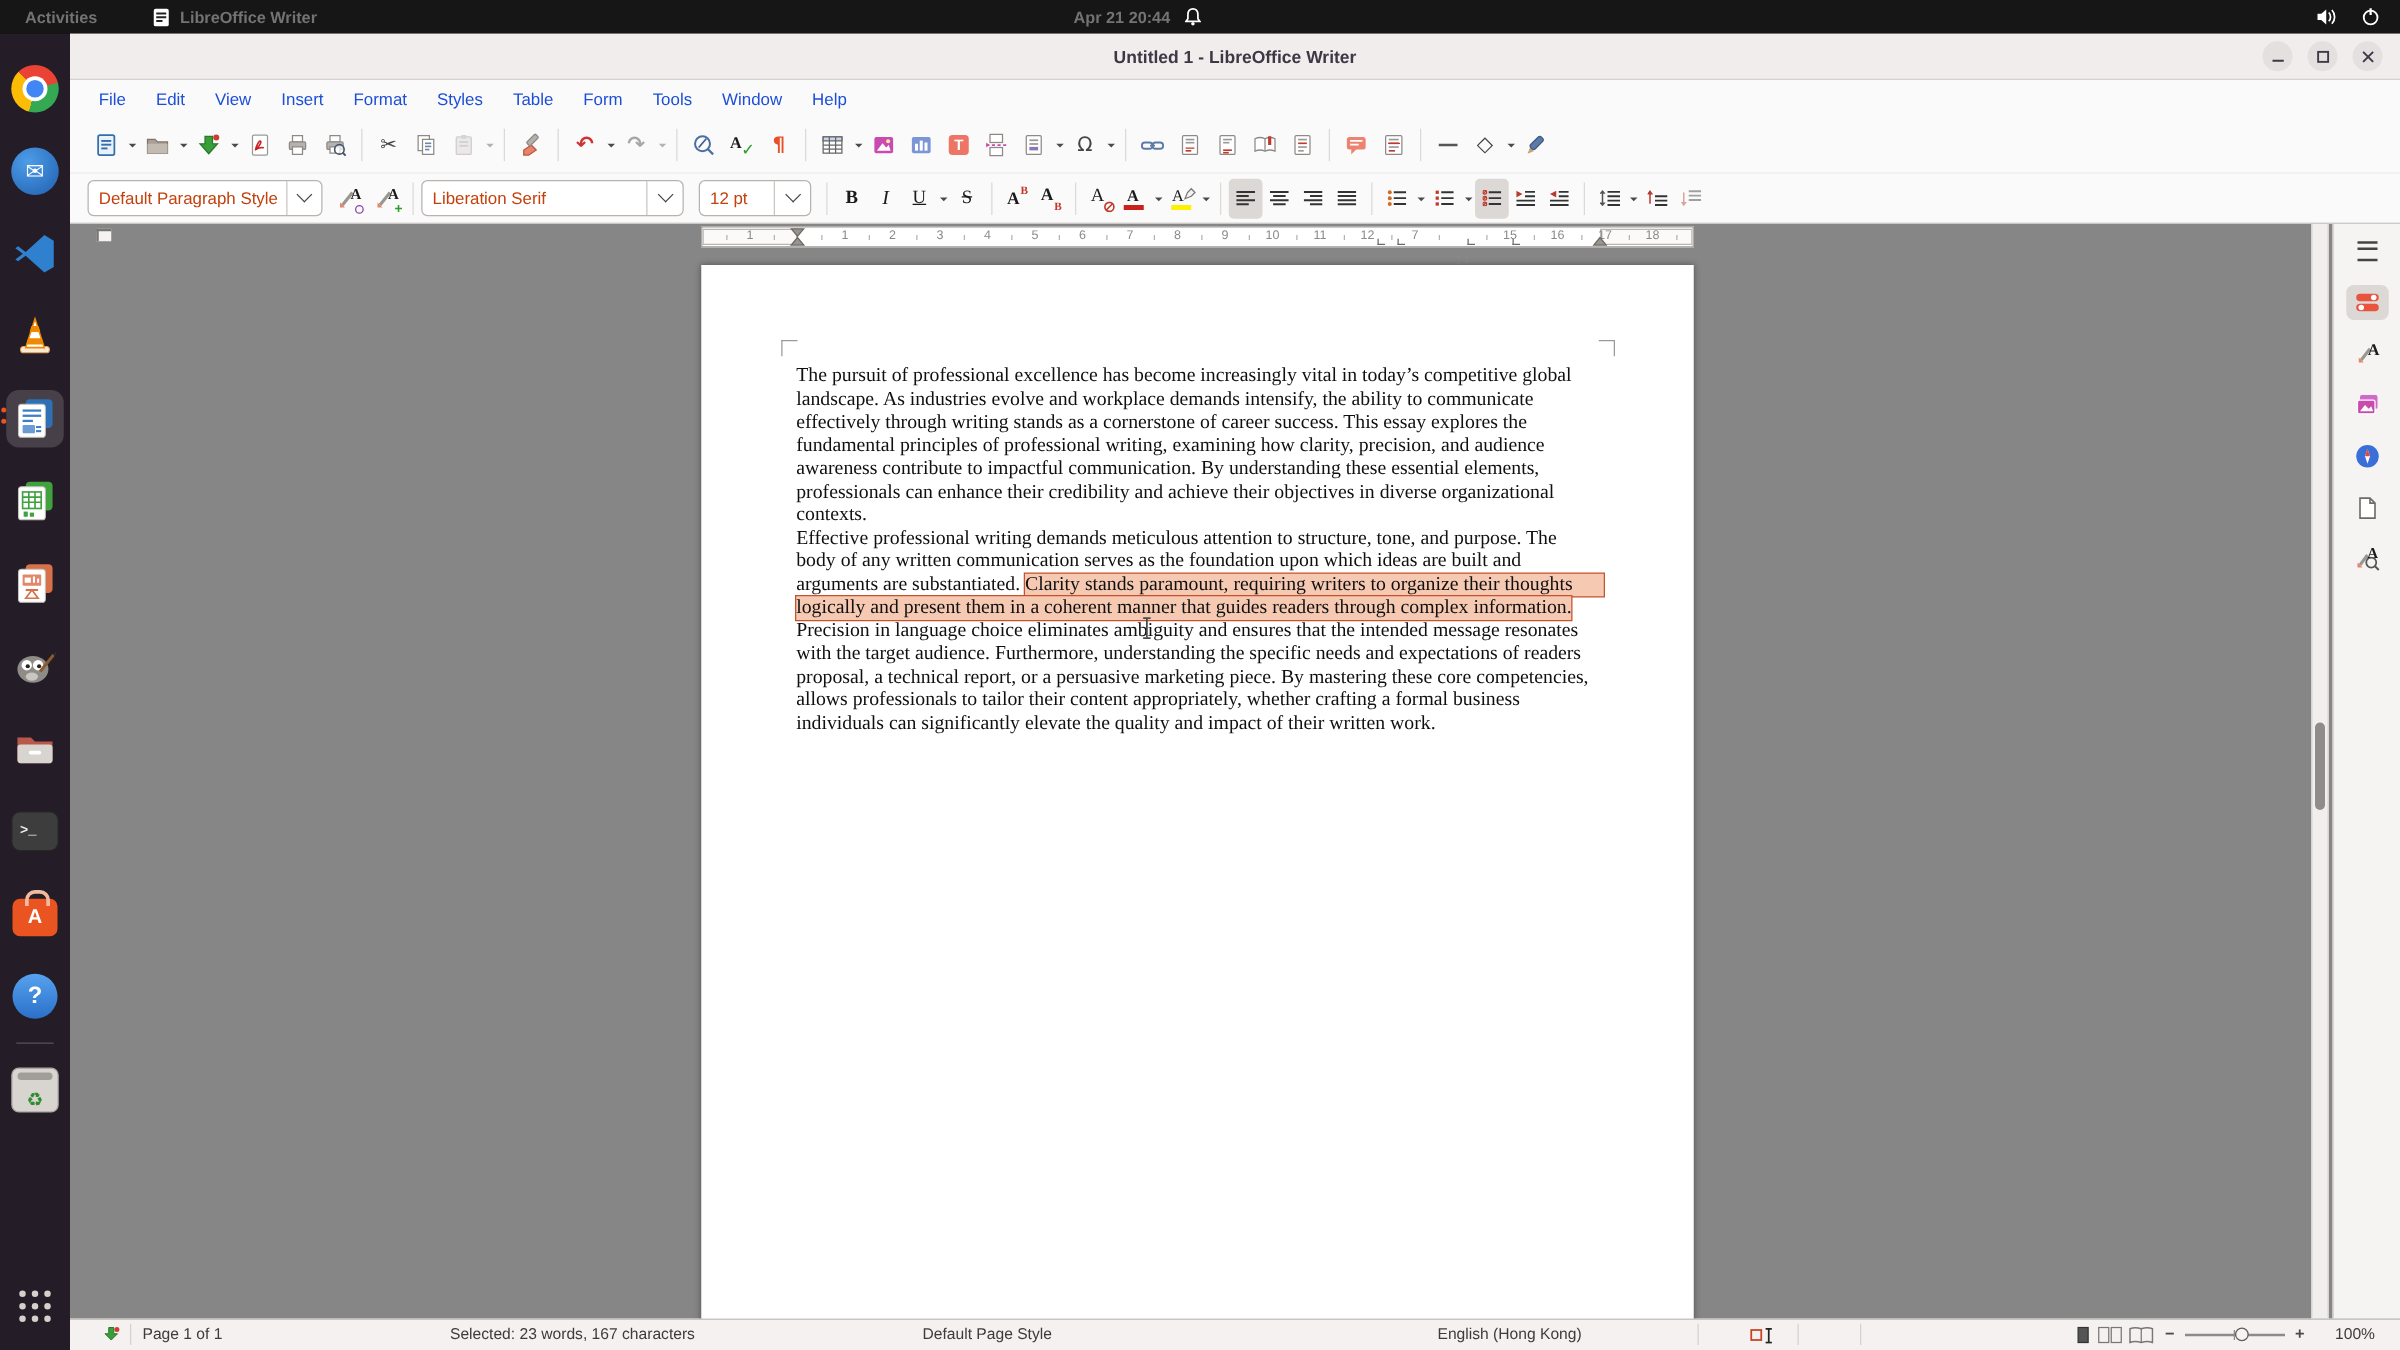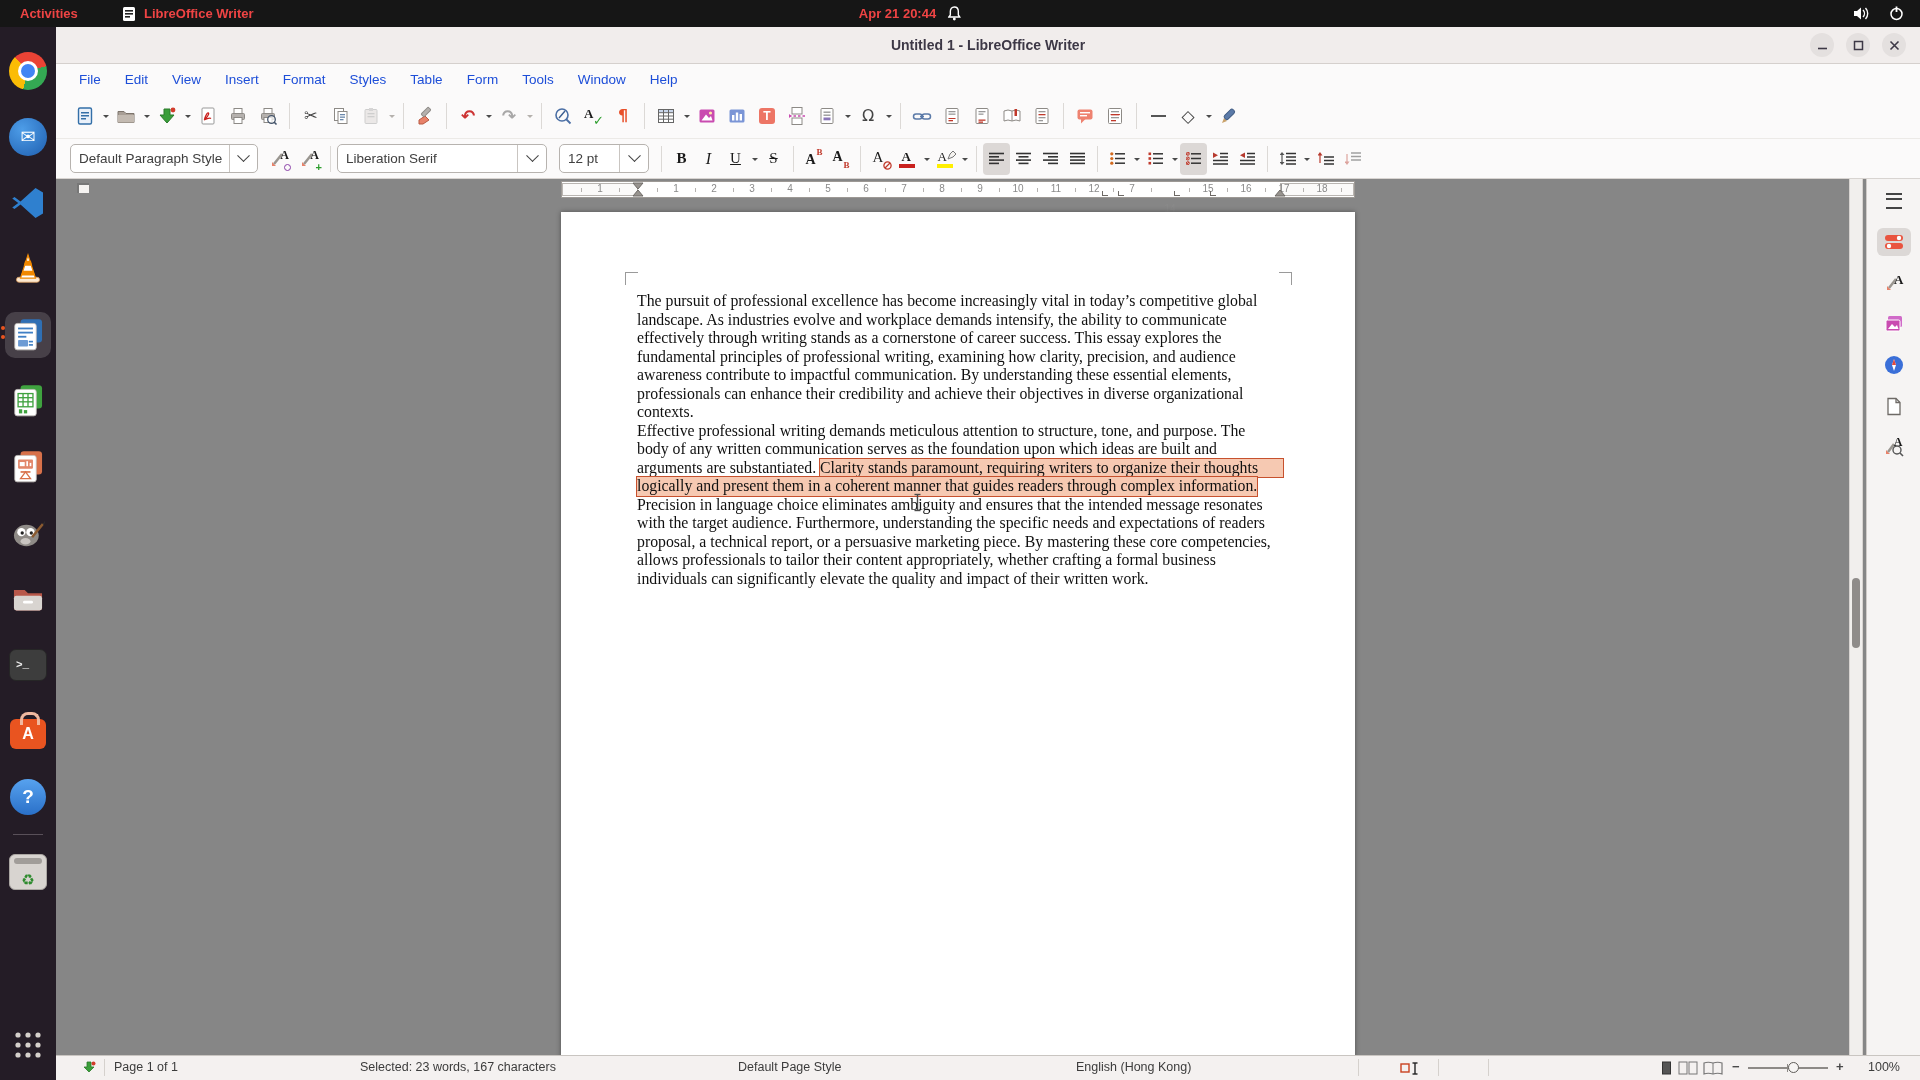--- a/index.html
+++ b/index.html
@@ -1,18 +1,18 @@
 <!DOCTYPE html>
 <html><head>
 <meta charset="utf-8">
 <style>
   html,body{margin:0;padding:0;background:#000;}
   .screen{position:relative;width:1920px;height:1080px;overflow:hidden;font-family:"Liberation Sans",sans-serif;-webkit-font-smoothing:antialiased;}
   
-  .topbar{position:absolute;left:0;top:0;width:1920px;height:27px;background:#161616;color:#ef4444;display:flex;align-items:center;}
+  .topbar{position:absolute;left:0;top:0;width:1920px;height:27px;background:#161616;color:#737373;display:flex;align-items:center;}
   .topbar .tb-item{font-size:13px;font-weight:600;}
   .tb-activities{margin-left:20px;}
   .tb-app{position:absolute;left:122px;display:flex;align-items:center;gap:8px;}
   .tb-clock{position:absolute;left:910px;transform:translateX(-50%);display:flex;align-items:center;gap:12px;}
   .tb-right{position:absolute;right:16px;display:flex;align-items:center;gap:18px;}
   
   .dock{position:absolute;left:0;top:27px;width:56px;height:1053px;background:#241c26;display:flex;flex-direction:column;align-items:center;padding-top:21px;gap:20px;box-sizing:border-box;}
   .dk{position:relative;width:46px;height:46px;display:flex;align-items:center;justify-content:center;border-radius:10px;flex:0 0 auto;}
   .dk.active{background:rgba(255,255,255,.16);}
   .dk.active .dots{position:absolute;left:-4px;top:14px;display:flex;flex-direction:column;gap:5px;}
@@ -46,21 +46,21 @@
   .tbtn.on{background:#dcd8d6;}
   .tbtn.dis{opacity:.45;}
   .dd{width:11px;height:32px;display:flex;align-items:center;justify-content:center;flex:0 0 auto;}
   .dd::after{content:"";border:3.5px solid transparent;border-top-color:#4a4a4a;margin-top:4px;}
   .dd.dis::after{border-top-color:#b5b1ad;}
   .sep{width:1px;height:26px;background:#dcd9d6;margin:0 6px;flex:0 0 auto;}
   .g{font-family:"DejaVu Sans",sans-serif;font-size:15px;color:#444;line-height:1;}
   .fg{font-family:"Liberation Serif",serif;font-weight:700;font-size:15px;color:#1a1a1a;line-height:1;}
   .ab{position:relative;width:20px;height:20px;}
   .combo{height:27px;border:1px solid #b7b3af;border-radius:5px;background:#fff;display:flex;align-items:center;flex:0 0 auto;}
-  .combo .val{font-size:13.5px;color:#404040;padding:0 8px;white-space:nowrap;overflow:hidden;}
+  .combo .val{font-size:13.5px;color:#c2410c;padding:0 8px;white-space:nowrap;overflow:hidden;}
   .combo .cdd{width:28px;align-self:stretch;border-left:1px solid #c9c5c1;display:flex;align-items:center;justify-content:center;}
   .chev{width:8px;height:8px;border-right:1.6px solid #444;border-bottom:1.6px solid #444;transform:rotate(45deg) translate(-2px,-2px);}
   
   .work{position:relative;flex:1;background:#868686;overflow:hidden;}
   .tabsel{position:absolute;left:21px;top:4px;width:10px;height:8px;border-left:2px solid #777;border-top:2px solid #777;background:#f5f3f1;}
   .hruler{position:absolute;left:505px;top:2px;width:794px;height:17px;background:#fff;border:1px solid #9d9995;box-sizing:border-box;}
   .rmz{position:absolute;top:1px;bottom:1px;border:1px solid #b9b5b1;background:#fbfaf9;box-sizing:border-box;}
   .rnum{position:absolute;top:1px;transform:translateX(-50%);font-size:10px;color:#8a8a8a;}
   .rtick{position:absolute;top:6px;width:1px;height:4px;background:#b5b2af;}
   .tabmark{position:absolute;bottom:1px;width:5px;height:4px;border-left:1.5px solid #6e6a66;border-bottom:1.5px solid #6e6a66;}
@@ -912,21 +912,21 @@
 
     <div class="statusbar">
       <svg class="st" style="left:26px;top:5px" width="14" height="14" viewBox="0 0 14 14">
           <polygon points="5,1 9,1 9,6 12,6 7,11 2,6 5,6" fill="#3a9e3a" stroke="#2a7a2a" stroke-width="0.8"></polygon>
           <circle cx="11.5" cy="2.5" r="2" fill="#d23c2c"></circle>
         </svg>
       <span class="stsep" style="left:48px"></span>
       <span class="st" style="left:58px">Page 1 of 1</span>
       <span class="st" style="left:304px">Selected: 23 words, 167 characters</span>
       <span class="st" style="left:682px">Default Page Style</span>
-      <span class="st" style="left:1020px">English (Hong Kong)</span>
+      <span class="st" style="left:1094px">English (Hong Kong)</span>
       <span class="stsep" style="left:1302px"></span>
       <svg class="st" style="left:1344px;top:6px" width="22" height="13" viewBox="0 0 22 13">
           <rect x="1" y="2" width="8" height="8" fill="none" stroke="#c9411e" stroke-width="1.4"></rect>
           <line x1="15" y1="1" x2="15" y2="12" stroke="#222" stroke-width="1.4"></line>
           <line x1="12.5" y1="1" x2="17.5" y2="1" stroke="#222" stroke-width="1.4"></line>
           <line x1="12.5" y1="12" x2="17.5" y2="12" stroke="#222" stroke-width="1.4"></line>
         </svg>
       <span class="stsep" style="left:1382px"></span>
       <span class="stsep" style="left:1432px"></span>
       <svg class="st" style="left:1604px;top:5px" width="13" height="15" viewBox="0 0 13 15">

